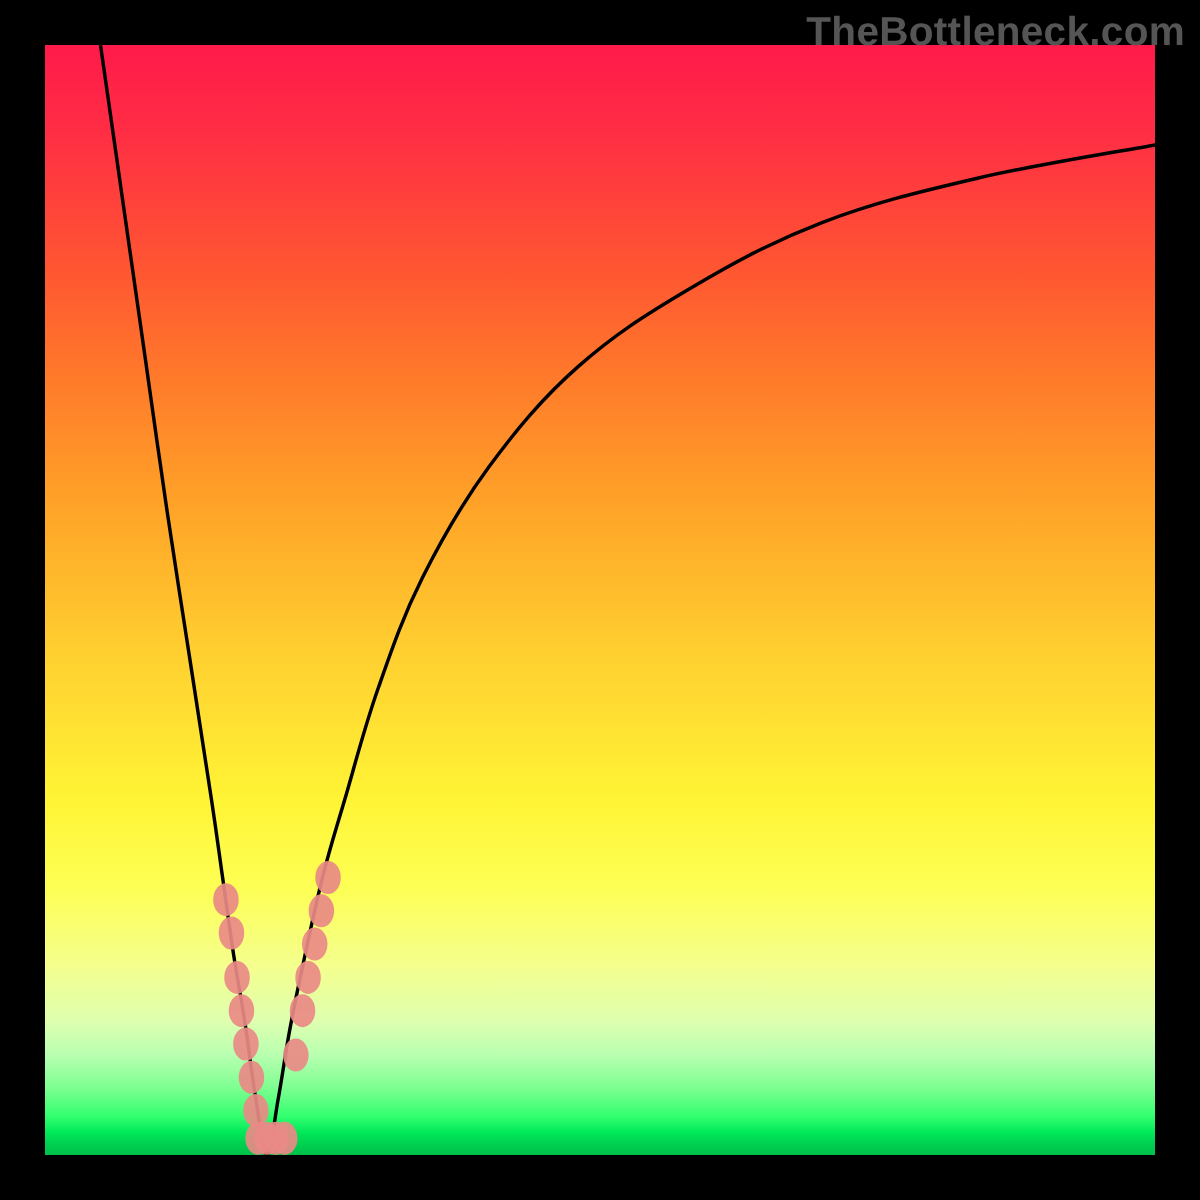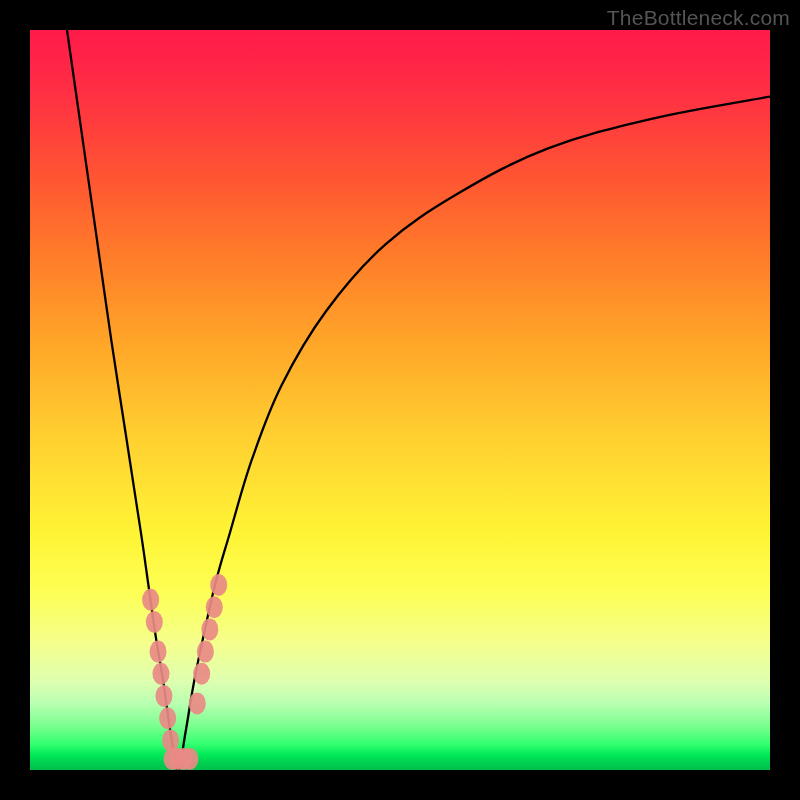--- a/index.html
+++ b/index.html
@@ -50,22 +50,22 @@
   .curve-svg {
     position: absolute;
     left: 0; top: 0;
     width: 740px; height: 740px;
   }
   .watermark {
     position: absolute;
     top: 6px;
     right: 10px;
     color: #555;
-    font-size: 21px;
-    font-weight: 400;
+    font-size: 27px;
+    font-weight: 700;
     letter-spacing: 0.2px;
     user-select: none;
   }
 </style>
 </head>
 <body>
 
 <div class="frame">
 
   <div class="plot-area">

